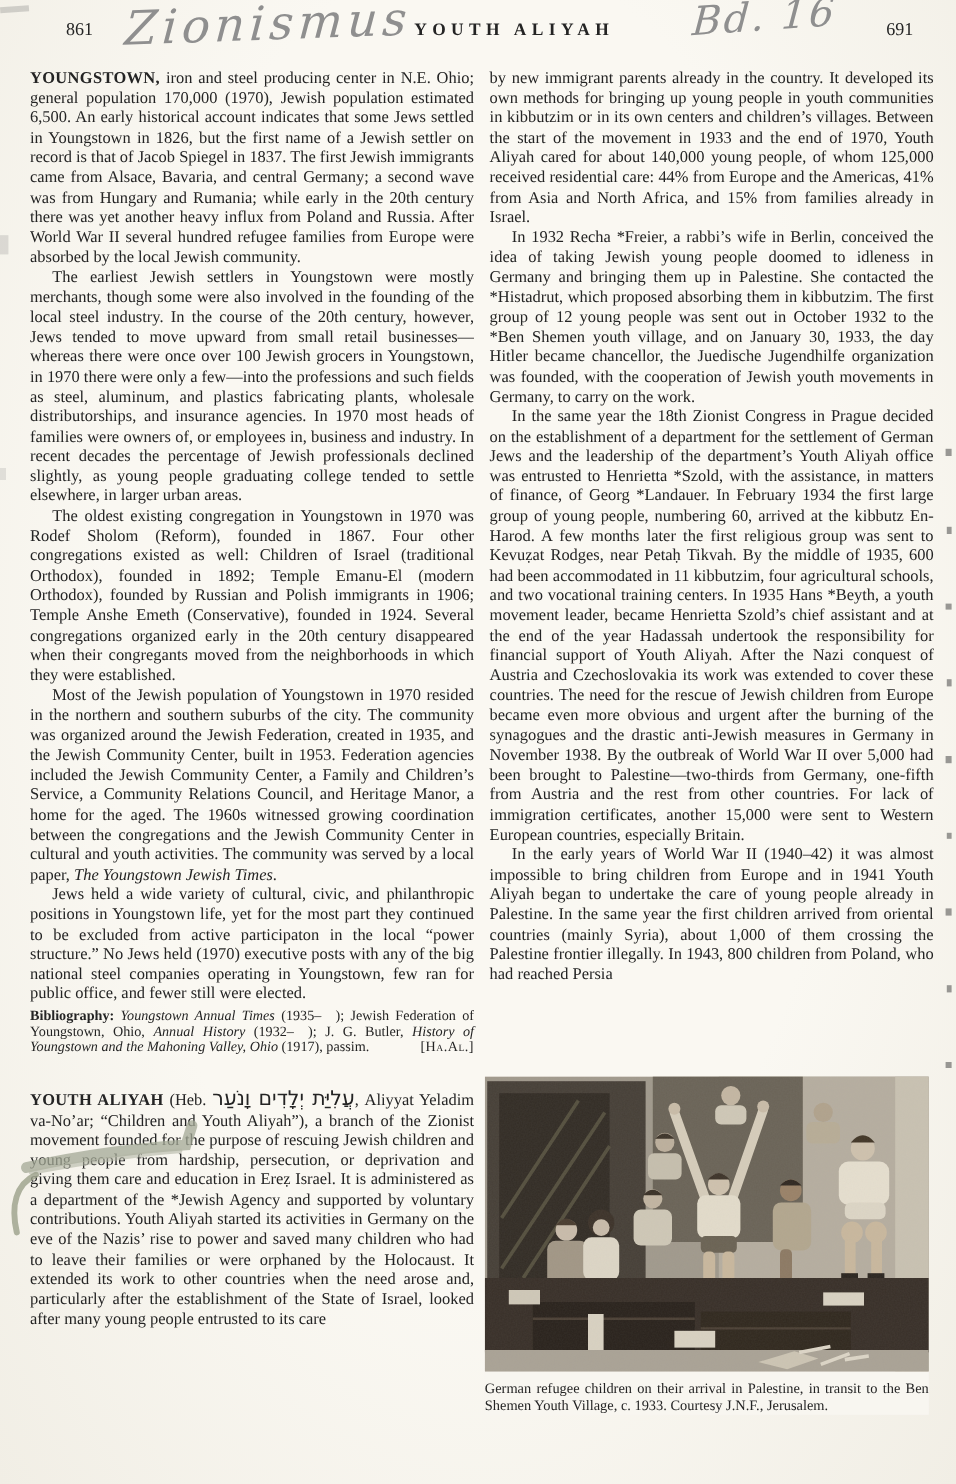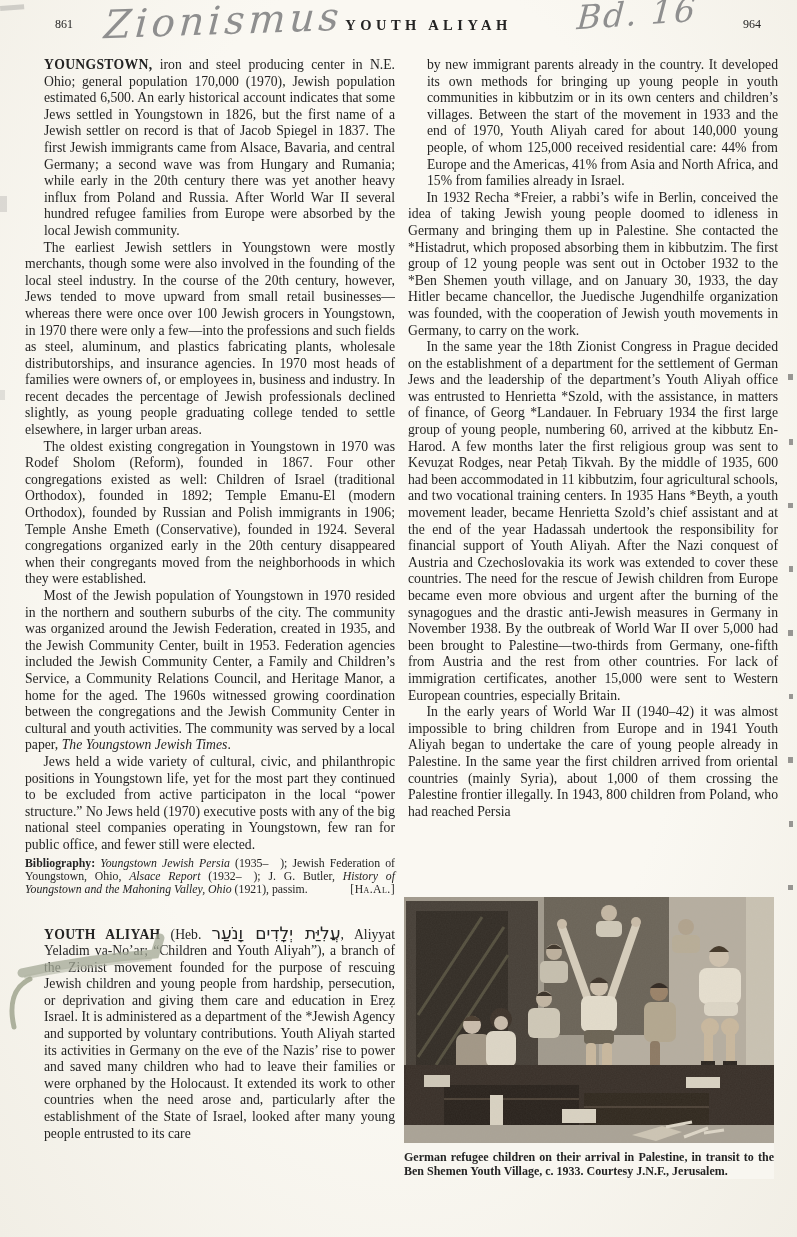--- a/index.html
+++ b/index.html
@@ -2,70 +2,70 @@
 <html><head>
 <meta charset="utf-8">
 <style>
   html,body{margin:0;padding:0;background:#d8d5cd;}
   .page{
     position:relative;width:797px;height:1237px;overflow:hidden;
     background:radial-gradient(ellipse at 50% 42%, #faf8f2 55%, #f1eee5 100%);
     font-family:"Liberation Serif","DejaVu Serif",serif;color:#242424;
   }
   
-  .pgnum{position:absolute;top:17px;font-size:12px;}
+  .pgnum{position:absolute;top:17px;font-size:15px;}
   .pg-left{left:55px;}
   .pg-right{right:36px;}
   .running-title{position:absolute;top:17px;left:60px;right:0;text-align:center;
     font-size:14.5px;letter-spacing:4.5px;font-weight:600;}
   .hw{position:absolute;color:#8f8f8f;font-style:italic;font-family:"DejaVu Serif",serif;pointer-events:none;}
   .hw-title{left:104px;top:-2px;font-size:39px;letter-spacing:4px;transform:rotate(-2deg) skewX(-6deg);}
   .hw-volume{left:577px;top:-6px;font-size:33px;letter-spacing:2px;transform:rotate(-4deg) skewX(-8deg);}
   
   .col{position:absolute;top:57px;width:370px;text-align:justify;
     font-size:13.7px;line-height:16.6px;}
   .col-left{left:25px;}
   .col-right{left:408px;}
   p{margin:0;text-indent:1.35em;}
-  p.ni{text-indent:0;margin-left:19px;}
+  p.ni{text-indent:0;}
   .term{font-weight:700;letter-spacing:.3px;}
   .hebrew{font-family:"DejaVu Sans",sans-serif;font-size:17px;}
   .bib{font-size:11.8px;line-height:13px;margin-top:3px;position:relative;text-align:justify;}
   .bib .lbl{font-weight:700;}
   .siglum{position:absolute;right:0;bottom:0;font-variant:small-caps;letter-spacing:.4px;}
   .entry2{margin-top:29px;}
   
   .photo-block{position:absolute;left:404px;top:897px;width:370px;margin:0;background:#f8f6f0;}
   .photo{width:370px;height:246px;display:block;}
   .photo svg{display:block;width:370px;height:246px;}
-  figcaption{margin-top:8px;font-size:12px;line-height:13.8px;text-align:justify;font-weight:bold;}
+  figcaption{margin-top:8px;font-size:12px;line-height:13.8px;text-align:justify;}
   
   .marks{position:absolute;left:0;top:0;width:797px;height:1237px;pointer-events:none;}
 </style>
 </head>
 <body>
 
 <div class="page">
 
   <span class="pgnum pg-left">861</span>
   <div class="running-title">YOUTH ALIYAH</div>
-  <span class="pgnum pg-right">964</span>
+  <span class="pgnum pg-right">691</span>
   <span class="hw hw-title">Zionismus</span>
   <span class="hw hw-volume">Bd. 16</span>
 
   <div class="col col-left">
     <p class="ni"><b class="term">YOUNGSTOWN,</b><span> iron and steel producing center in N.E. Ohio; general population 170,000 (1970), Jewish population estimated 6,500. An early historical account indicates that some Jews settled in Youngstown in 1826, but the first name of a Jewish settler on record is that of Jacob Spiegel in 1837. The first Jewish immigrants came from Alsace, Bavaria, and central Germany; a second wave was from Hungary and Rumania; while early in the 20th century there was yet another heavy influx from Poland and Russia. After World War II several hundred refugee families from Europe were absorbed by the local Jewish community.</span></p>
     <p>The earliest Jewish settlers in Youngstown were mostly merchants, though some were also involved in the founding of the local steel industry. In the course of the 20th century, however, Jews tended to move upward from small retail businesses—whereas there were once over 100 Jewish grocers in Youngstown, in 1970 there were only a few—into the professions and such fields as steel, aluminum, and plastics fabricating plants, wholesale distributorships, and insurance agencies. In 1970 most heads of families were owners of, or employees in, business and industry. In recent decades the percentage of Jewish professionals declined slightly, as young people graduating college tended to settle elsewhere, in larger urban areas.</p>
     <p>The oldest existing congregation in Youngstown in 1970 was Rodef Sholom (Reform), founded in 1867. Four other congregations existed as well: Children of Israel (traditional Orthodox), founded in 1892; Temple Emanu-El (modern Orthodox), founded by Russian and Polish immigrants in 1906; Temple Anshe Emeth (Conservative), founded in 1924. Several congregations organized early in the 20th century disappeared when their congregants moved from the neighborhoods in which they were established.</p>
     <p><span>Most of the Jewish population of Youngstown in 1970 resided in the northern and southern suburbs of the city. The community was organized around the Jewish Federation, created in 1935, and the Jewish Community Center, built in 1953. Federation agencies included the Jewish Community Center, a Family and Children’s Service, a Community Relations Council, and Heritage Manor, a home for the aged. The 1960s witnessed growing coordination between the congregations and the Jewish Community Center in cultural and youth activities. The community was served by a local paper, </span><i>The Youngstown Jewish Times</i><span>.</span></p>
     <p>Jews held a wide variety of cultural, civic, and philanthropic positions in Youngstown life, yet for the most part they continued to be excluded from active participaton in the local “power structure.” No Jews held (1970) executive posts with any of the big national steel companies operating in Youngstown, few ran for public office, and fewer still were elected.</p>
 
     <div class="bib">
       <b class="lbl">Bibliography:</b>
-      <i>Youngstown Jewish Persia</i><span> (1935–  ); Jewish Federation of Youngstown, Ohio, </span><i>Alsace Report</i><span> (1932–  ); J. G. Butler, </span><i>History of Youngstown and the Mahoning Valley, Ohio</i><span> (1921), passim.</span>
+      <i>Youngstown Annual Times</i><span> (1935–  ); Jewish Federation of Youngstown, Ohio, </span><i>Annual History</i><span> (1932–  ); J. G. Butler, </span><i>History of Youngstown and the Mahoning Valley, Ohio</i><span> (1917), passim.</span>
       <span class="siglum">[Ha.Al.]</span>
     </div>
 
     <p class="ni entry2"><b class="term">YOUTH ALIYAH</b><span> (Heb. </span><span class="hebrew">עֲלִיַּת יְלָדִים וָנֹעַר</span><span>, Aliyyat Yeladim va-No’ar; “Children and Youth Aliyah”), a branch of the Zionist movement founded for the purpose of rescuing Jewish children and young people from hardship, persecution, or deprivation and giving them care and education in Ereẓ Israel. It is administered as a department of the *Jewish Agency and supported by voluntary contributions. Youth Aliyah started its activities in Germany on the eve of the Nazis’ rise to power and saved many children who had to leave their families or were orphaned by the Holocaust. It extended its work to other countries when the need arose and, particularly after the establishment of the State of Israel, looked after many young people entrusted to its care</span></p>
   </div>
 
   <div class="col col-right">
     <p class="ni">by new immigrant parents already in the country. It developed its own methods for bringing up young people in youth communities in kibbutzim or in its own centers and children’s villages. Between the start of the movement in 1933 and the end of 1970, Youth Aliyah cared for about 140,000 young people, of whom 125,000 received residential care: 44% from Europe and the Americas, 41% from Asia and North Africa, and 15% from families already in Israel.</p>
     <p>In 1932 Recha *Freier, a rabbi’s wife in Berlin, conceived the idea of taking Jewish young people doomed to idleness in Germany and bringing them up in Palestine. She contacted the *Histadrut, which proposed absorbing them in kibbutzim. The first group of 12 young people was sent out in October 1932 to the *Ben Shemen youth village, and on January 30, 1933, the day Hitler became chancellor, the Juedische Jugendhilfe organization was founded, with the cooperation of Jewish youth movements in Germany, to carry on the work.</p>
     <p>In the same year the 18th Zionist Congress in Prague decided on the establishment of a department for the settlement of German Jews and the leadership of the department’s Youth Aliyah office was entrusted to Henrietta *Szold, with the assistance, in matters of finance, of Georg *Landauer. In February 1934 the first large group of young people, numbering 60, arrived at the kibbutz En-Harod. A few months later the first religious group was sent to Kevuẓat Rodges, near Petaḥ Tikvah. By the middle of 1935, 600 had been accommodated in 11 kibbutzim, four agricultural schools, and two vocational training centers. In 1935 Hans *Beyth, a youth movement leader, became Henrietta Szold’s chief assistant and at the end of the year Hadassah undertook the responsibility for financial support of Youth Aliyah. After the Nazi conquest of Austria and Czechoslovakia its work was extended to cover these countries. The need for the rescue of Jewish children from Europe became even more obvious and urgent after the burning of the synagogues and the drastic anti-Jewish measures in Germany in November 1938. By the outbreak of World War II over 5,000 had been brought to Palestine—two-thirds from Germany, one-fifth from Austria and the rest from other countries. For lack of immigration certificates, another 15,000 were sent to Western European countries, especially Britain.</p>

